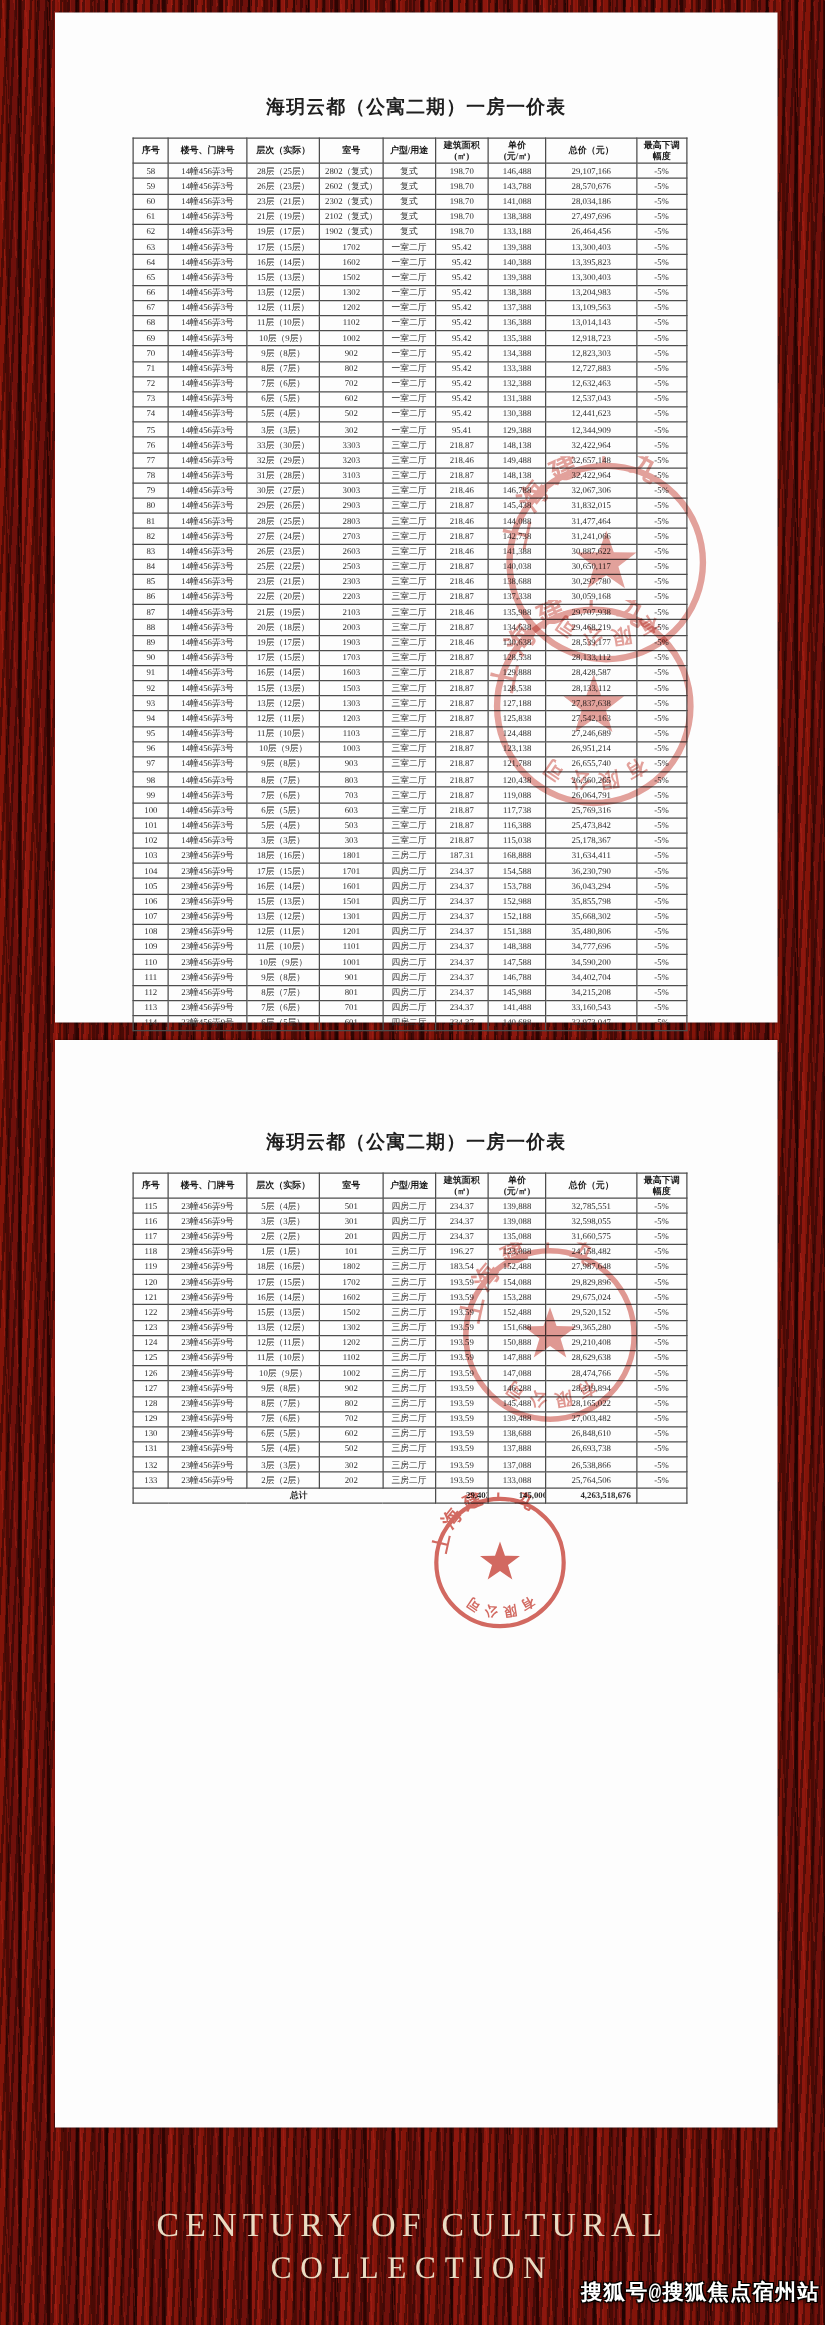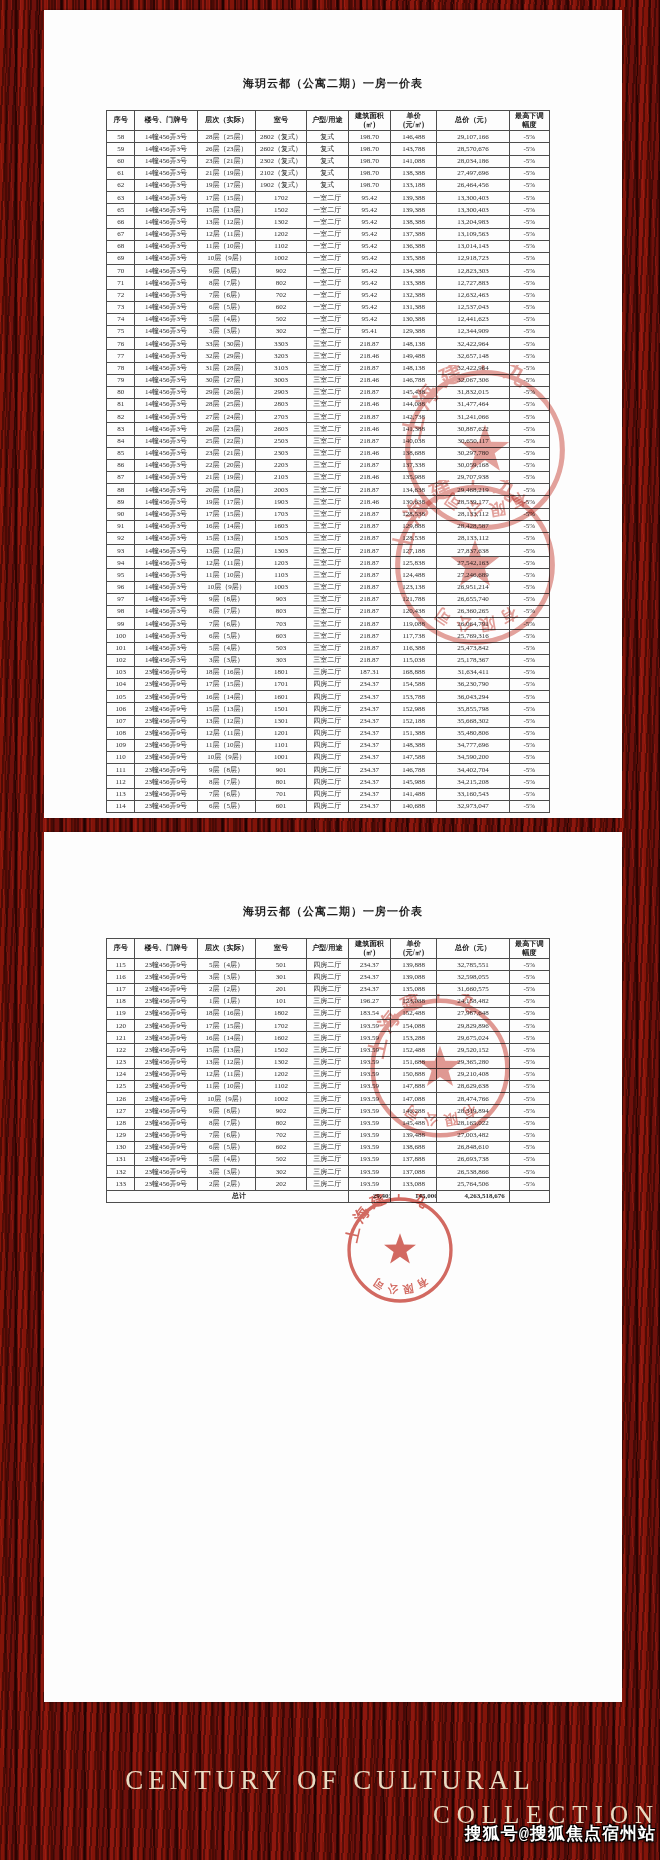--- a/index.html
+++ b/index.html
@@ -9,37 +9,37 @@
     background-color:#6e100b;
     background-image:
       repeating-linear-gradient(93deg, rgba(15,2,2,0.45) 0 2px, rgba(0,0,0,0) 2px 6px),
       repeating-linear-gradient(87deg, rgba(190,40,25,0.30) 0 1px, rgba(0,0,0,0) 1px 9px),
       repeating-linear-gradient(90deg, #821409 0 4px, #4a0a05 5px 7px, #6e100b 8px 14px, #2e0402 15px 17px, #8c170e 18px 23px);
   }
   .page{position:absolute;left:44px;width:578px;background:#fdfdfd;box-shadow:0 0 2px rgba(0,0,0,.4);}
   .page1{top:10px;height:808px;}
   .page2{top:832px;height:870px;}
   .doc-title{position:absolute;left:0;right:0;text-align:center;font-weight:bold;
-    font-size:11px;color:#1f1f1f;letter-spacing:1px;}
+    font-size:15px;color:#1f1f1f;letter-spacing:1px;}
   .page1 .doc-title{top:66px;}
   .page2 .doc-title{top:72px;}
   table.price-table{position:absolute;left:62px;width:444px;border-collapse:collapse;
     table-layout:fixed;font-size:7px;color:#2d2d2d;margin-top:12px;}
   .page1 table.price-table{top:88px;}
   .page2 table.price-table{top:94px;}
   .price-table th,.price-table td{
     border:0.6px solid #4d4d4d;text-align:center;padding:1.4px 1px;
     line-height:1.2;overflow:hidden;white-space:nowrap;}
   .price-table th{font-size:7.2px;font-weight:bold;white-space:pre-line;padding:1px 0;color:#191919;}
   .price-table tfoot td{font-weight:bold;padding-left:24px;}
   .stamp{position:absolute;mix-blend-mode:multiply;pointer-events:none;}
   .stamp svg{width:100%;height:100%;display:block;}
   .brand{position:absolute;left:0;right:0;top:1730px;text-align:center;color:#eadcc3;}
   .brand-line1{font-size:27px;letter-spacing:5px;line-height:36px;margin-top:32px;}
-  .brand-line2{font-size:25px;letter-spacing:7px;line-height:34px;text-align:right;}
+  .brand-line2{font-size:25px;letter-spacing:7px;line-height:34px;}
   .watermark{position:absolute;right:4px;top:1822px;
     font-family:Liberation Mono, monospace;
     font-weight:bold;font-size:17px;color:#ffffff;letter-spacing:1px;
     text-shadow:-1px -1px 0 #000,1px -1px 0 #000,-1px 1px 0 #000,1px 1px 0 #000,0 2px 3px rgba(0,0,0,.55);}
 </style>
 </head>
 <body>
 
 <div class="page page1">
   <div class="doc-title">海玥云都（公寓二期）一房一价表</div>
@@ -129,20 +129,31 @@
         </tr>
         <tr>
           <td>63</td>
           <td>14幢456弄3号</td>
           <td>17层（15层）</td>
           <td>1702</td>
           <td>一室二厅</td>
           <td>95.42</td>
           <td>139,388</td>
           <td>13,300,403</td>
+          <td>-5%</td>
+        </tr>
+        <tr>
+          <td>64</td>
+          <td>14幢456弄3号</td>
+          <td>16层（14层）</td>
+          <td>1602</td>
+          <td>一室二厅</td>
+          <td>95.42</td>
+          <td>140,388</td>
+          <td>13,395,823</td>
           <td>-5%</td>
         </tr>
         <tr>
           <td>65</td>
           <td>14幢456弄3号</td>
           <td>15层（13层）</td>
           <td>1502</td>
           <td>一室二厅</td>
           <td>95.42</td>
           <td>139,388</td>

